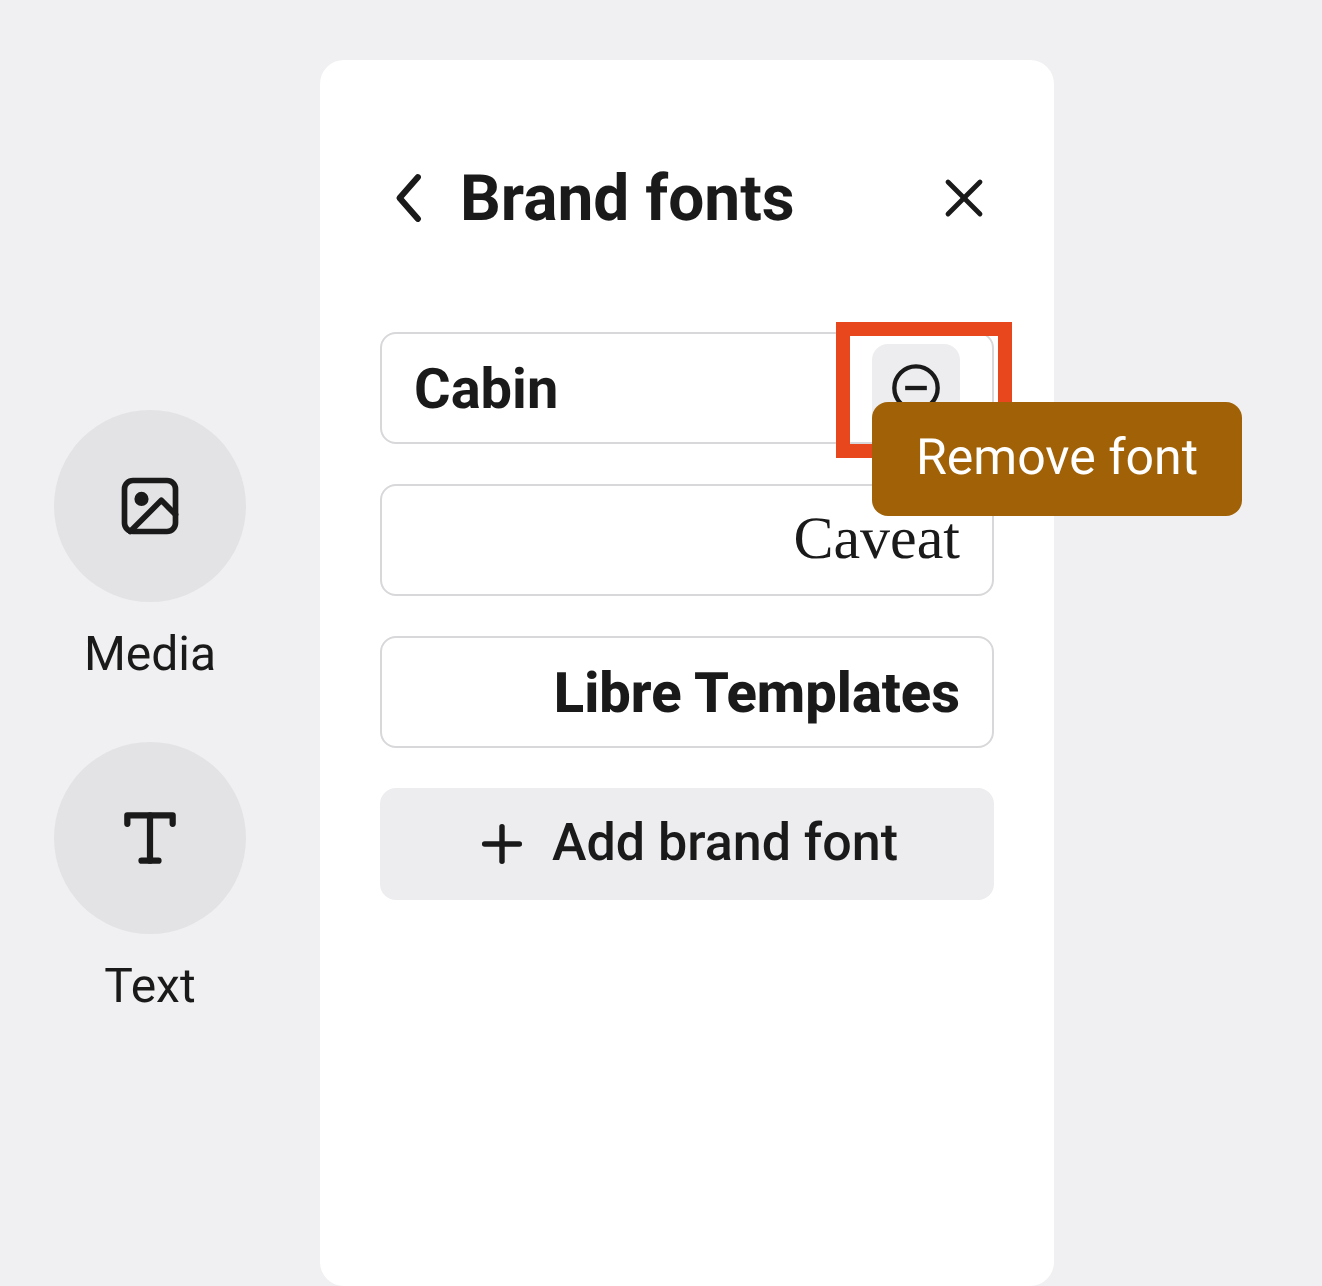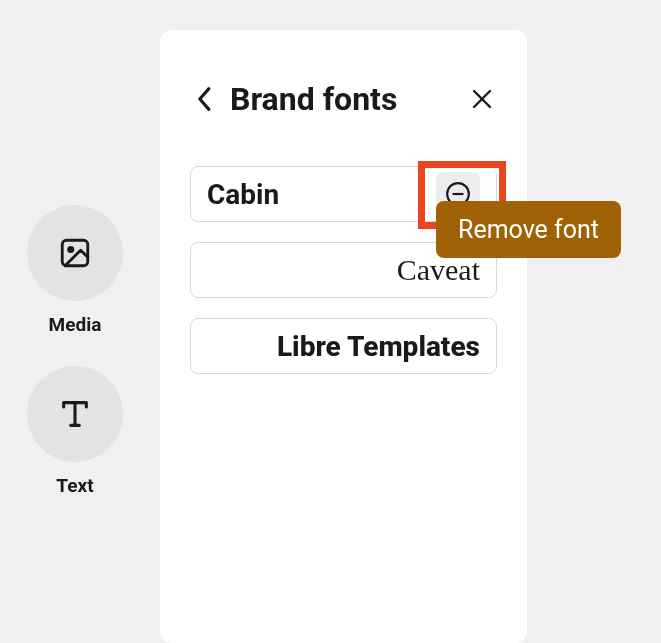--- a/index.html
+++ b/index.html
@@ -36,23 +36,23 @@
       width: 96px;
       height: 96px;
       border-radius: 50%;
       background: #e3e3e6;
       display: flex;
       align-items: center;
       justify-content: center;
       margin-bottom: 12px;
     }
     .sidebar-label {
-      font-size: 19px;
-      color: #1a1a1a;
-      font-weight: 700;
+      font-size: 24px;
+      color: #1a1a1a;
+      font-weight: 400;
     }
     .panel {
       position: absolute;
       left: 160px;
       top: 30px;
       width: 367px;
       height: 613px;
       background: #ffffff;
       border-radius: 12px;
       padding: 50px 30px 30px 30px;
@@ -220,15 +220,22 @@
 
     <div class="font-row font-row-2">
       <span class="font-name">Caveat</span>
     </div>
 
     <div class="font-row font-row-3">
       <span class="font-name">Libre Templates</span>
     </div>
   </div>
 
+  <div class="add-btn">
+    <svg width="26" height="26" viewBox="0 0 24 24" fill="none" stroke="#1a1a1a" stroke-width="2.5" stroke-linecap="round">
+      <line x1="12" y1="4" x2="12" y2="20"></line>
+      <line x1="4" y1="12" x2="20" y2="12"></line>
+    </svg>
+    <span>Add brand font</span>
+  </div>
 </div>
 
 <div class="tooltip">Remove font</div>
 
 </body></html>

